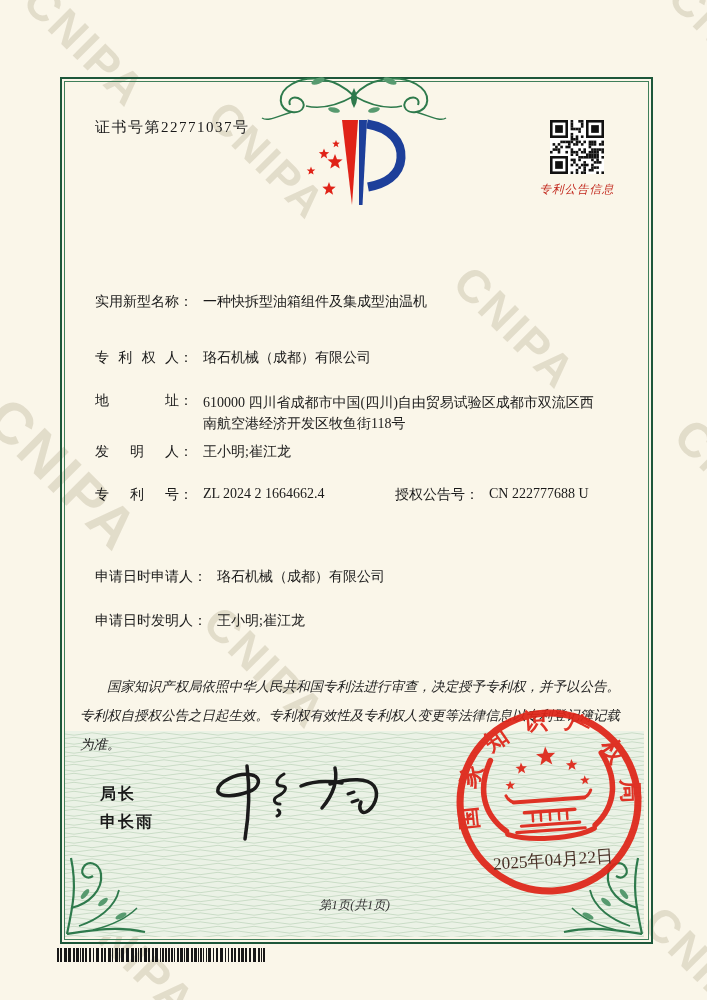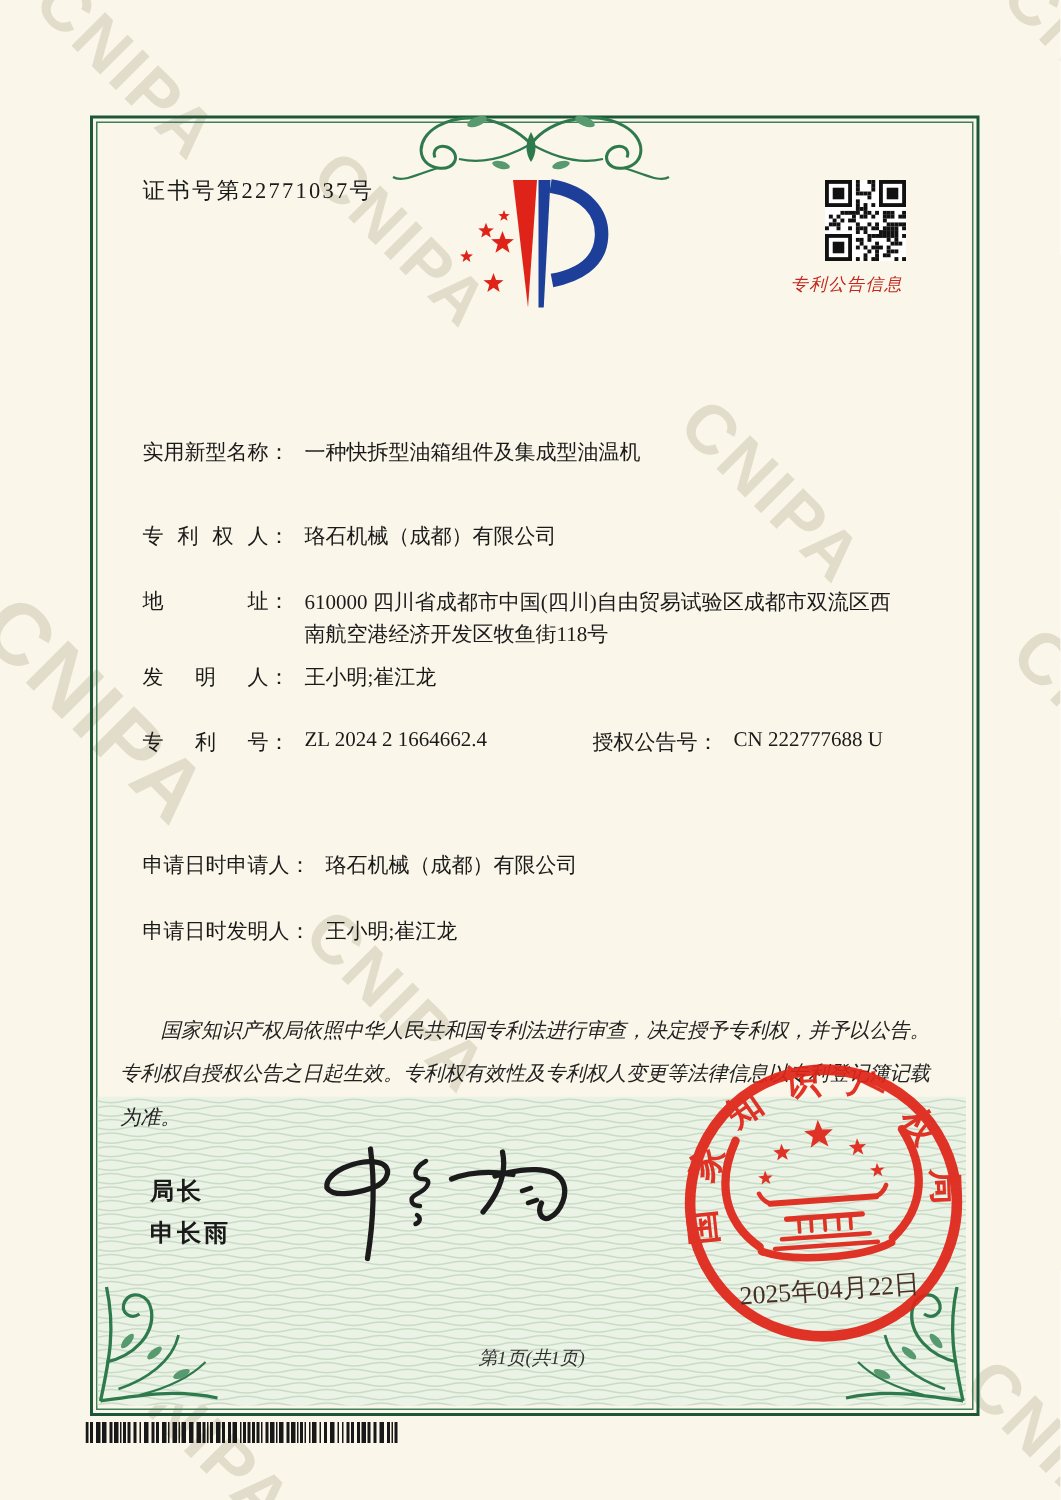--- a/index.html
+++ b/index.html
@@ -7,21 +7,21 @@
   #page{position:relative;width:707px;height:1000px;background:#faf6e9;overflow:hidden;}
   .abs{position:absolute;}
   .wm{position:absolute;font-family:"Liberation Sans","DejaVu Sans",sans-serif;font-weight:bold;
       color:rgba(172,161,132,0.30);transform:rotate(45deg);letter-spacing:2px;z-index:1;white-space:nowrap;}
   #frame{left:60px;top:77px;width:589px;height:863px;border:2.5px solid #1d573a;z-index:2;}
   #frame-inner{position:absolute;left:2px;top:2px;right:2px;bottom:2px;border:1px solid #3f7f5a;}
   #band{left:65px;top:731px;width:579px;height:206px;z-index:2;}
   .content{z-index:3;color:#1a1a1a;}
   #cert-no{left:95px;top:118px;font-size:15px;letter-spacing:1.5px;}
   #logo{left:290px;top:108px;width:130px;height:110px;}
-  #qr-wrap{left:527px;top:120px;width:100px;}
+  #qr-wrap{left:527px;top:120px;width:100px;text-align:center;}
   #qr{width:54px;height:54px;display:block;margin:0 auto;}
   #qr-caption{margin-top:8px;font-size:11.5px;color:#c2281d;font-style:italic;letter-spacing:1px;}
   #title{left:60px;top:206px;width:589px;text-align:center;font-size:36px;font-weight:bold;
          letter-spacing:5px;color:#101010;}
   .row{position:absolute;left:95px;width:545px;font-size:14px;white-space:nowrap;}
   .lbl{display:inline-block;width:84px;text-align:justify;text-align-last:justify;vertical-align:top;}
   .lbl-plain{display:inline-block;vertical-align:top;}
   .colon{display:inline-block;vertical-align:top;}
   .val{display:inline-block;margin-left:10px;vertical-align:top;}
   .val-wrap{white-space:normal;width:402px;line-height:21px;}

